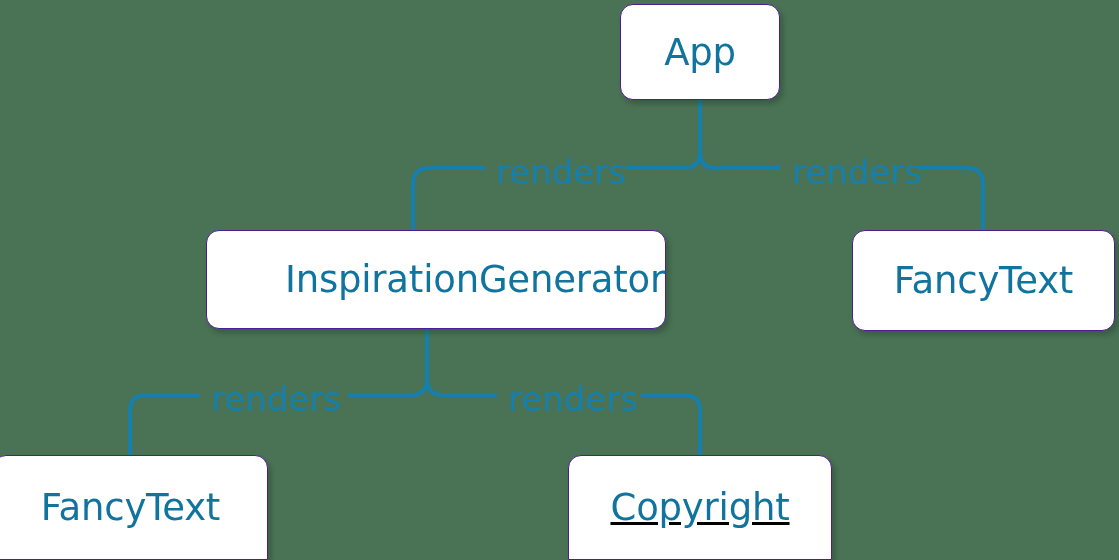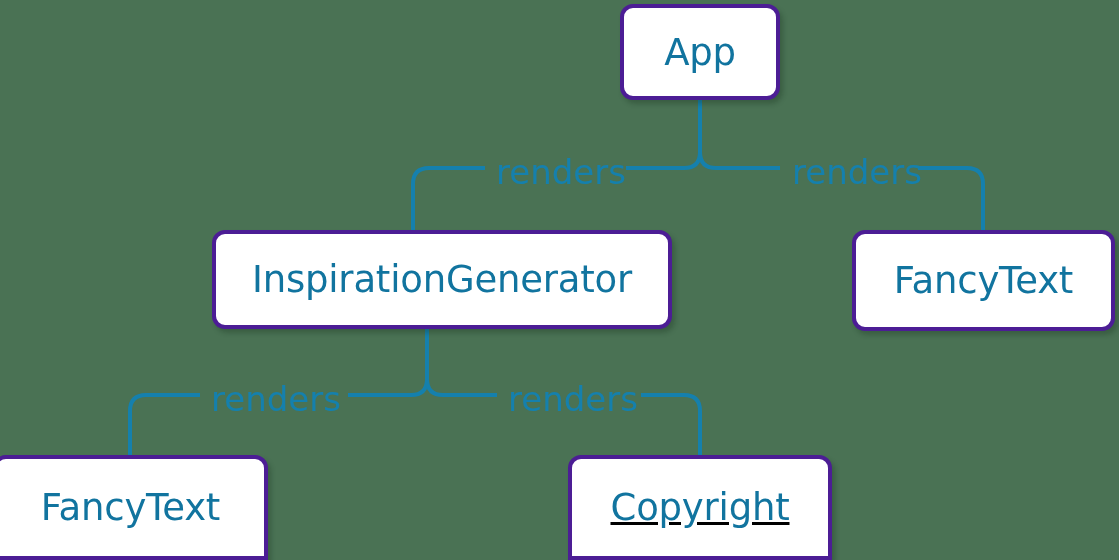--- a/index.html
+++ b/index.html
@@ -25,21 +25,21 @@
     left: 0;
     top: 0;
     width: 1119px;
     height: 560px;
     pointer-events: none;
   }
   .node {
     position: absolute;
     box-sizing: border-box;
     background: #ffffff;
-    border: 4px solid #4c1d95;
+    border: 1px solid #4c1d95;
     border-radius: 13px;
     display: flex;
     align-items: center;
     justify-content: center;
     box-shadow: 3px 4px 5px rgba(20,45,25,0.30);
   }
   .node-label {
     color: #11749f;
     font-size: 37px;
     line-height: 1;
@@ -47,24 +47,25 @@
     white-space: nowrap;
     font-weight: 400;
   }
   #node-app {
     left: 620px;
     top: 4px;
     width: 160px;
     height: 96px;
   }
   #node-inspirationgenerator {
-    left: 212px;
+    left: 206px;
     top: 230px;
     width: 460px;
     height: 99px;
+    justify-content: flex-end;
   }
   #node-fancytext-right {
     left: 852px;
     top: 230px;
     width: 263px;
     height: 101px;
   }
   #node-fancytext-left {
     left: -7px;
     top: 455px;

